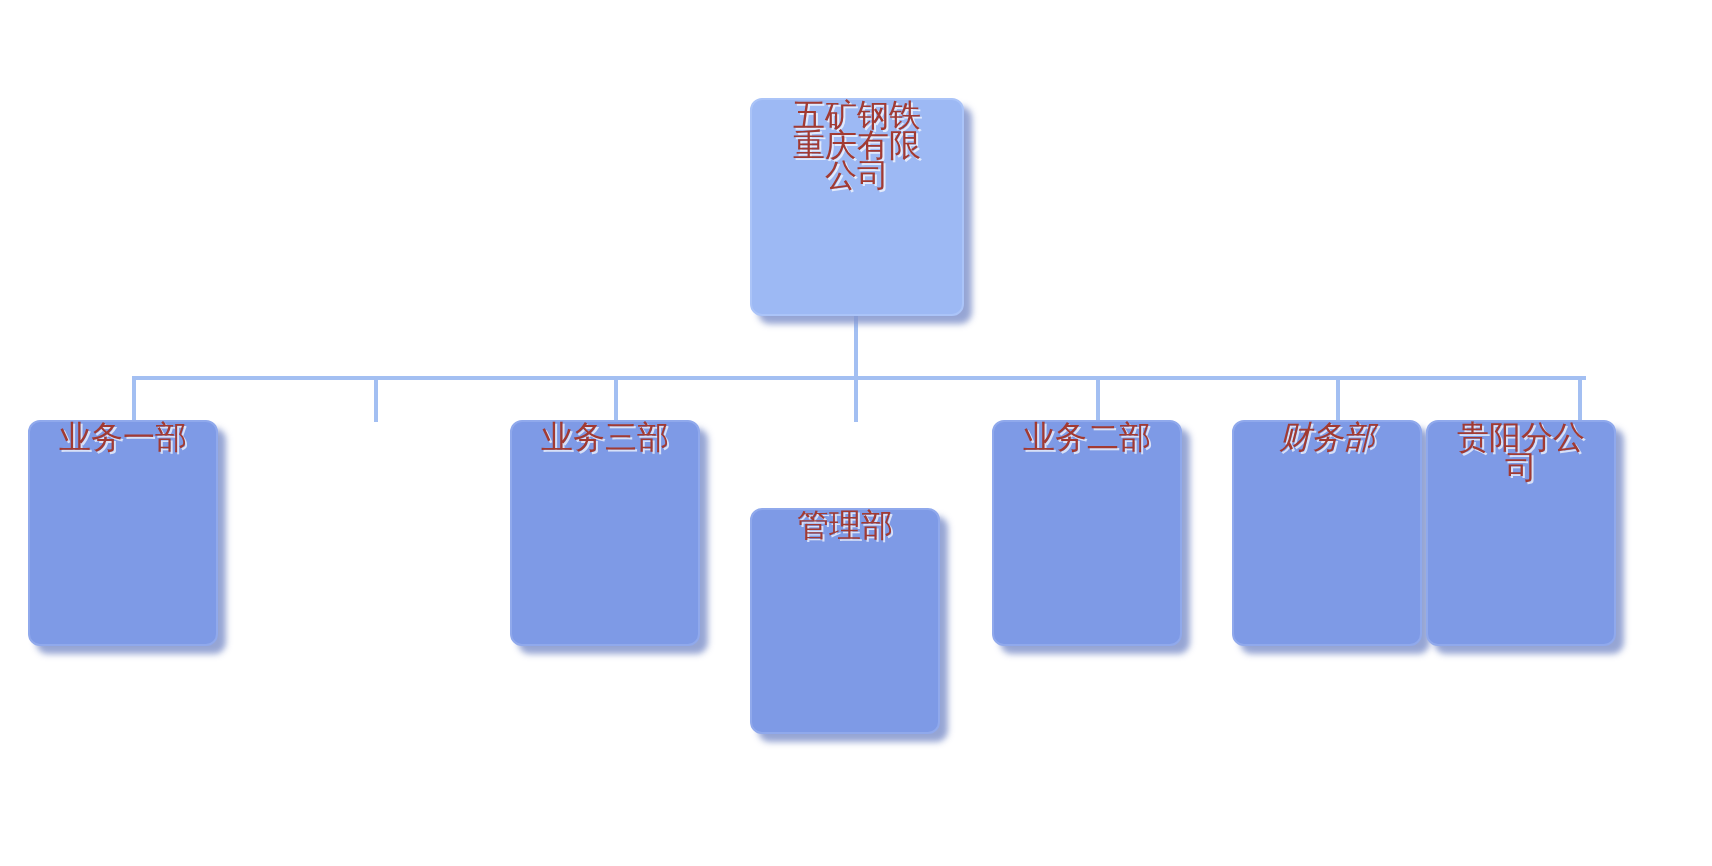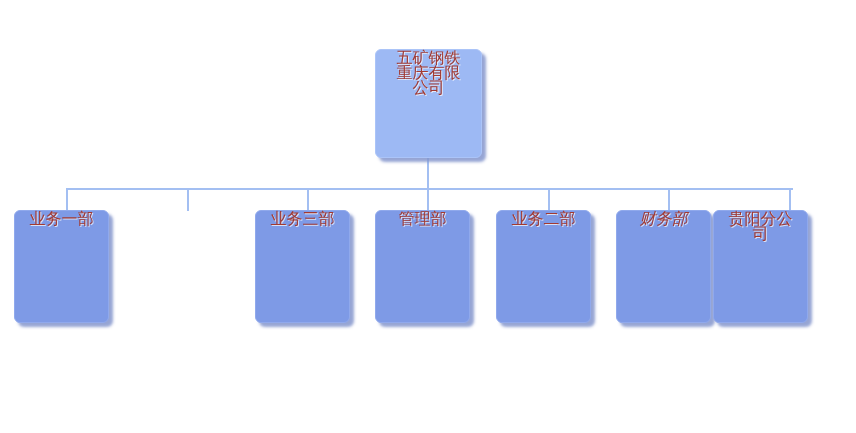--- a/index.html
+++ b/index.html
@@ -71,21 +71,21 @@
   <div class="node root">
     <div class="label">五矿钢铁重庆有限公司</div>
   </div>
 
   <div class="node child" style="left:14px;">
     <div class="label">业务一部</div>
   </div>
   <div class="node child" style="left:255px;">
     <div class="label">业务三部</div>
   </div>
-  <div class="node child" style="left:375px;">
+  <div class="node child" style="left:375px;margin-top:44px;">
     <div class="label">管理部</div>
   </div>
   <div class="node child" style="left:496px;">
     <div class="label">业务二部</div>
   </div>
   <div class="node child" style="left:616px;font-style:italic;">
     <div class="label">财务部</div>
   </div>
   <div class="node child" style="left:713px;">
     <div class="label">贵阳分公司</div>

